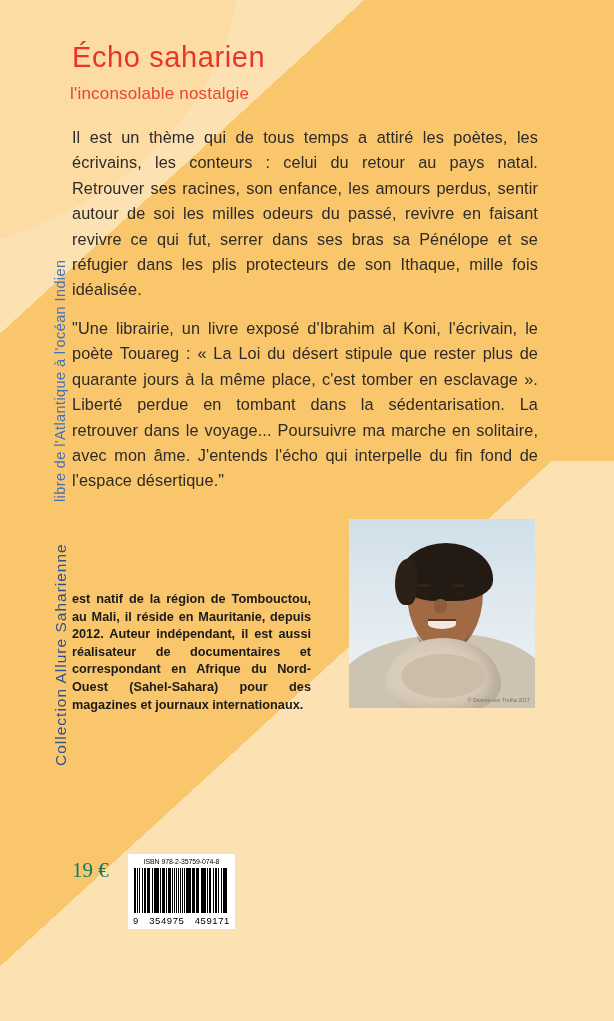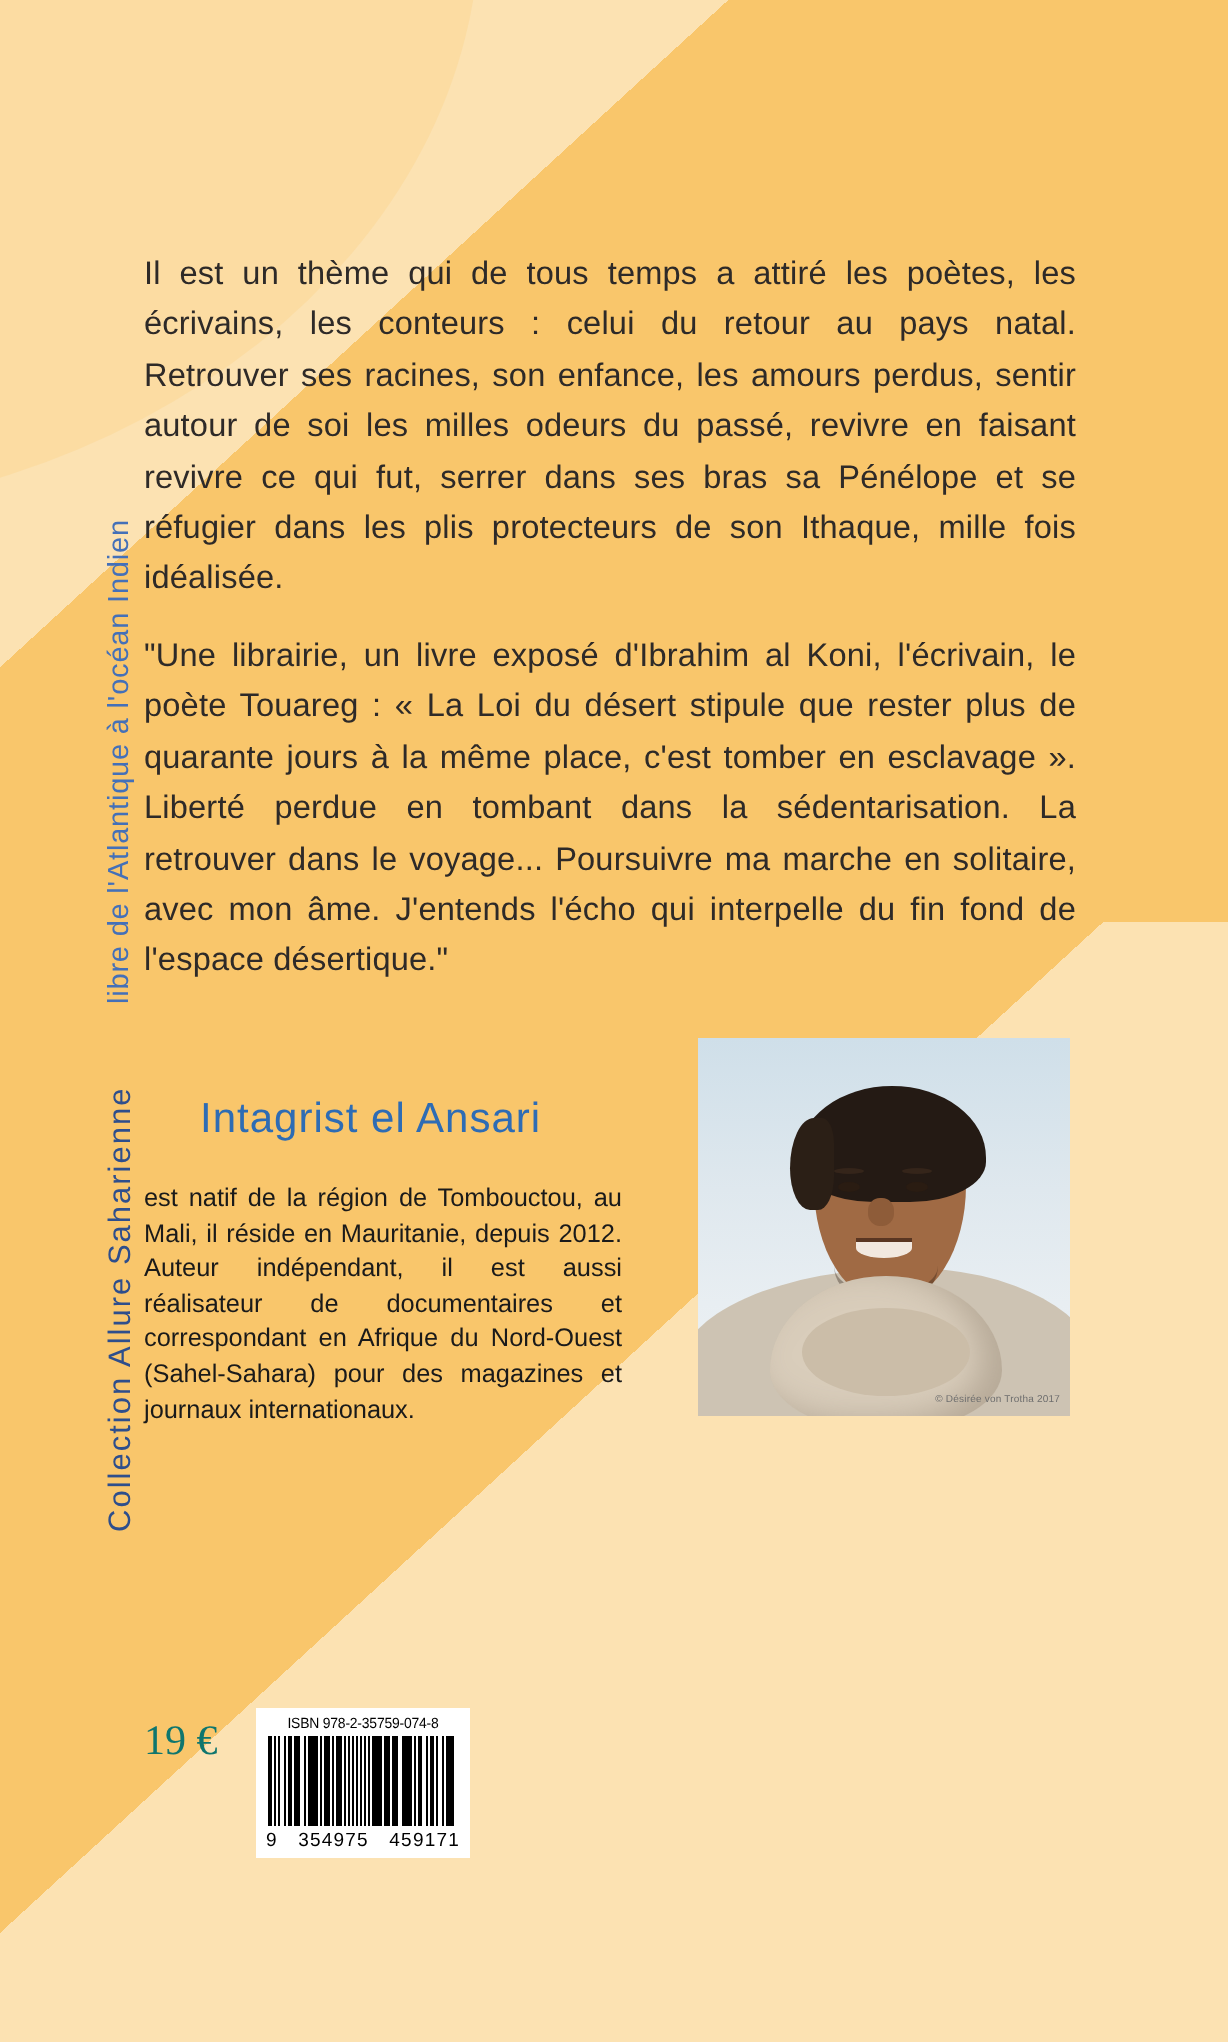--- a/index.html
+++ b/index.html
@@ -131,20 +131,21 @@
   }
   #author-bio {
     position: absolute;
     left: 72px;
     top: 591px;
     width: 239px;
     font-size: 12.7px;
     line-height: 17.6px;
     color: #1A1A1A;
     text-align: justify;
+    font-weight: bold;
   }
 
   
   #photo-frame {
     position: absolute;
     left: 349px;
     top: 519px;
     width: 186px;
     height: 189px;
     background: #fff;
@@ -338,27 +339,28 @@
 
   <div class="bg-base"></div>
   <div class="bg-band"></div>
   <div class="bg-lower"></div>
   <div class="bg-curve"></div>
 
   <div class="spine-text" id="spine-ocean">libre de l'Atlantique à l'océan Indien</div>
 
   <div class="spine-text" id="spine-collection">Collection   Allure Saharienne</div>
 
-
+  <div id="title">Écho saharien</div>
+
+  <div id="subtitle">l'inconsolable nostalgie</div>
 
   <div class="body-para" id="para-1">Il est un thème qui de tous temps a attiré les  poètes, les écrivains, les conteurs : celui du retour au pays natal. Retrouver ses racines, son enfance, les amours perdus, sentir autour de soi les milles odeurs du passé, revivre en faisant revivre ce qui fut, serrer dans ses bras sa Pénélope et se réfugier dans les plis protecteurs de son Ithaque, mille fois idéalisée.</div>
 
   <div class="body-para" id="para-2">"Une librairie, un livre exposé d'Ibrahim al Koni, l'écrivain, le poète Touareg : « La Loi du désert stipule que rester plus de quarante jours à la même place, c'est tomber en esclavage ». Liberté perdue en tombant dans la sédentarisation. La retrouver dans le voyage... Poursuivre ma marche en solitaire, avec mon âme. J'entends l'écho qui interpelle du fin fond de l'espace désertique."</div>
 
-  <div id="author-name">Intagrist el Ansari</div>
 
   <div id="author-bio">est natif de la région de Tombouctou, au Mali, il réside en Mauritanie, depuis 2012. Auteur indépendant, il est aussi réalisateur de documentaires et correspondant en Afrique du Nord-Ouest (Sahel-Sahara) pour des magazines et journaux internationaux.</div>
 
   <div id="photo-frame">
     <div class="photo-sky"></div>
     <div class="photo-shirt"></div>
     <div class="photo-neck"></div>
     <div class="photo-face"></div>
     <div class="photo-hair"></div>
     <div class="photo-hair2"></div>

